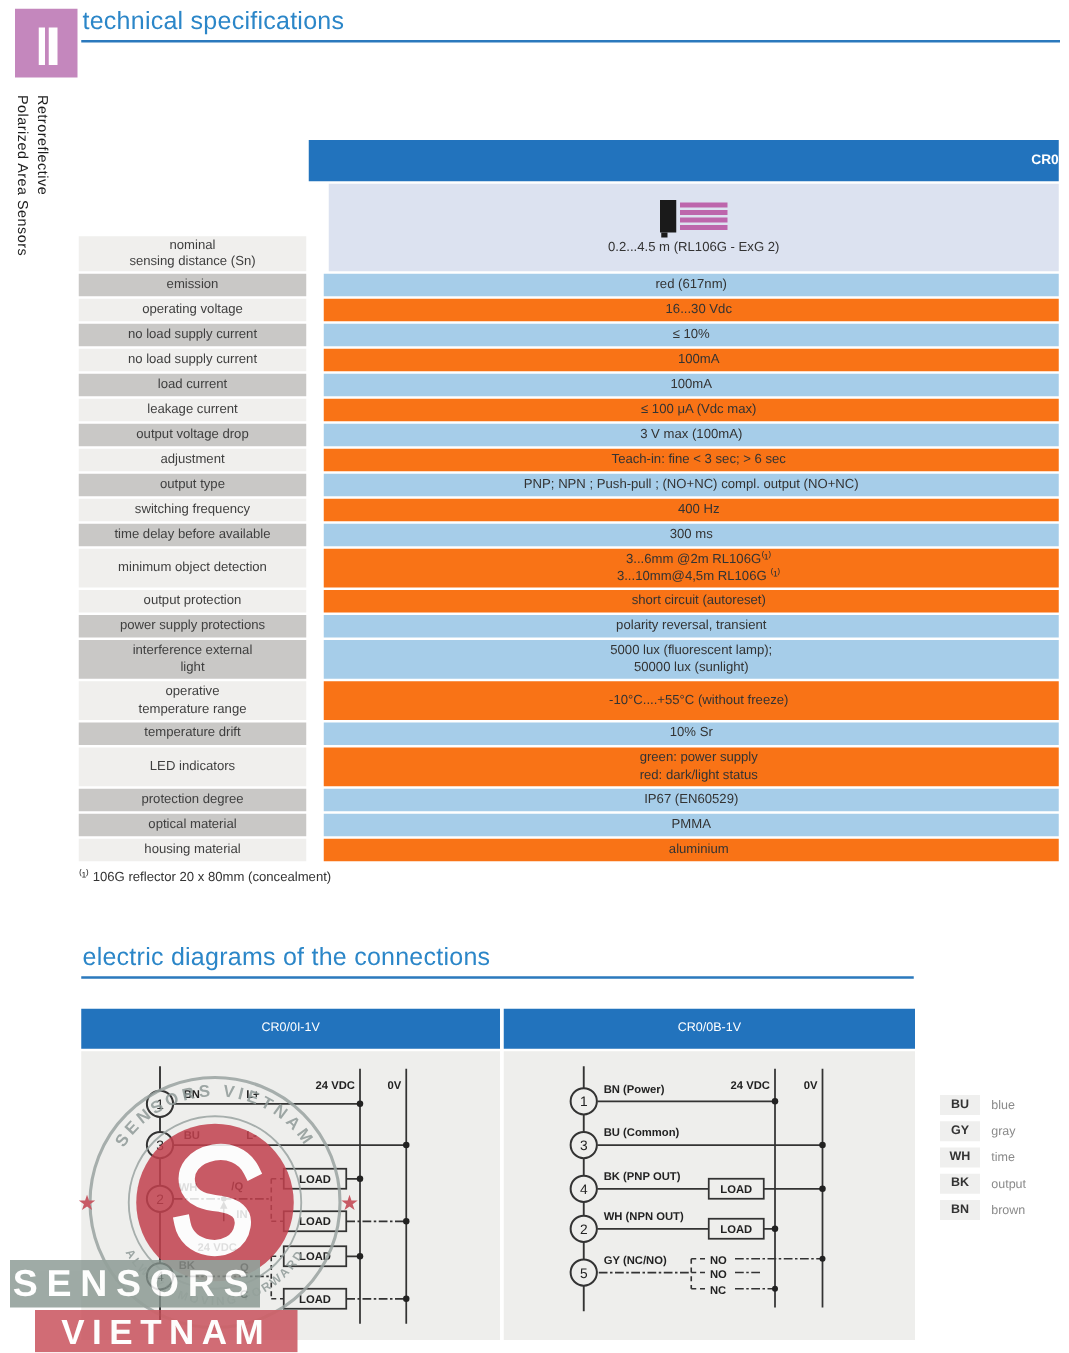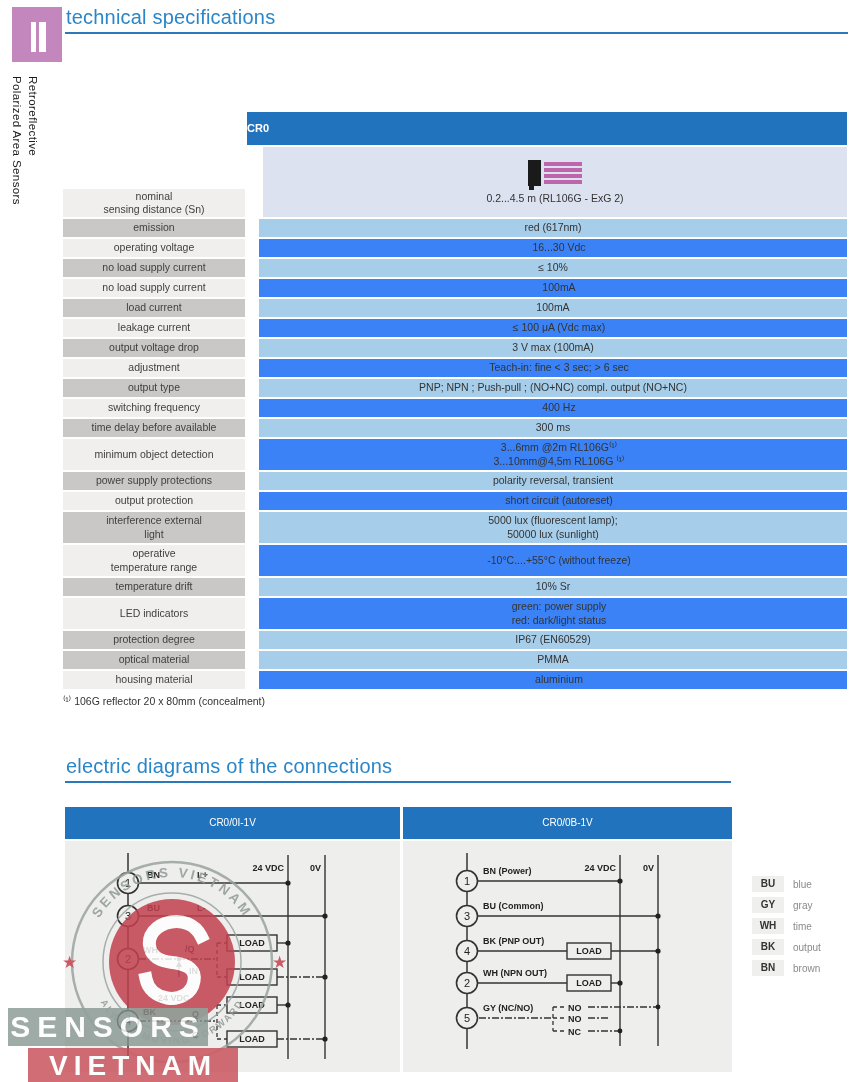--- a/index.html
+++ b/index.html
@@ -15,21 +15,21 @@
 
   .sec-title { position:absolute; color:#2b86c8; font-size:20px; letter-spacing:.2px; }
   .rule { position:absolute; height:2px; background:#2b79bd; }
 
   .v-label { position:absolute; left:9px; top:76px; writing-mode:vertical-rl;
              font-size:11.5px; line-height:16px; color:#1c1c1c; white-space:pre-line; letter-spacing:.4px; }
 
   
   .spec-table { position:absolute; left:63px; top:112px; width:784px; font-size:10.5px; }
   .t-header { margin-left:184px; height:33px; line-height:33px; background:#2273bd; color:#fff;
-              font-weight:bold; font-size:11px; text-align:left; }
+              font-weight:bold; font-size:11px; text-align:right; }
   .super-row { display:flex; gap:18px; margin-top:2px; }
   .super-row .left-col { width:182px; display:flex; flex-direction:column; }
   .super-row .spacer { height:40px; }
   .super-row .first-label { margin-top:2px; flex:1; background:#f0efed; color:#3f3f3f;
               display:flex; align-items:center; justify-content:center; text-align:center; white-space:pre-line; line-height:1.25; }
   .super-row .first-value { flex:1; height:70px; background:#dce2f0; color:#333;
               display:flex; flex-direction:column; align-items:center; justify-content:center; gap:6px; }
   .sensor-icon { display:flex; align-items:center; }
   .sensor-body { width:13px; height:26px; background:#1a1a1a; position:relative; }
   .sensor-body:after { content:""; position:absolute; left:1px; bottom:-4px; width:5px; height:4px; background:#1a1a1a; }
@@ -39,21 +39,21 @@
   .spec-row { display:flex; gap:14px; margin-top:2px; }
   .spec-row .label { width:182px; color:#3f3f3f; display:flex; align-items:center; justify-content:center;
                      text-align:center; white-space:pre-line; line-height:1.25; }
   .spec-row .value { flex:1; color:#333; display:flex; align-items:center; justify-content:center;
                      text-align:center; white-space:pre-line; line-height:1.3; }
   .spec-row.l1 .label, .spec-row.l1 .value { min-height:18px; }
   .spec-row.l2 .label, .spec-row.l2 .value { min-height:31px; }
   .spec-row.dark .label { background:#c9c8c6; }
   .spec-row.dark .value { background:#a6cde9; }
   .spec-row.light .label { background:#f0efed; }
-  .spec-row.light .value { background:#3b82f6;padding-left:12px; }
+  .spec-row.light .value { background:#f97316;padding-left:12px; }
 
   .footnote { position:absolute; left:63px; top:694px; font-size:10.5px; color:#333; }
 
   
   .diagram-panel { position:absolute; top:807px; }
   .diagram-panel.dp-left  { left:65px;  width:335px; }
   .diagram-panel.dp-right { left:403px; width:329px; }
   .dp-header { height:32px; line-height:32px; background:#2273bd; color:#fff; font-weight:normal;
                font-size:10px; text-align:center; }
   .dp-body { margin-top:2px; height:231px; background:#eeeeec; }
@@ -167,28 +167,28 @@
       <div class="cell label">time delay before available</div>
       <div class="cell value">300 ms</div>
     </div>
 
     <div class="spec-row light l2">
       <div class="cell label">minimum object detection</div>
       <div class="cell value">3...6mm @2m  RL106G⁽¹⁾
 3...10mm@4,5m RL106G ⁽¹⁾</div>
     </div>
 
+    <div class="spec-row light l1">
+      <div class="cell label">output protection</div>
+      <div class="cell value">short circuit (autoreset)</div>
+    </div>
+
     <div class="spec-row dark l1">
       <div class="cell label">power supply protections</div>
       <div class="cell value">polarity reversal, transient</div>
-    </div>
-
-    <div class="spec-row light l1">
-      <div class="cell label">output protection</div>
-      <div class="cell value">short circuit (autoreset)</div>
     </div>
 
     <div class="spec-row dark l2">
       <div class="cell label">interference external
 light</div>
       <div class="cell value">5000 lux (fluorescent lamp);
 50000 lux (sunlight)</div>
     </div>
 
     <div class="spec-row light l2">

